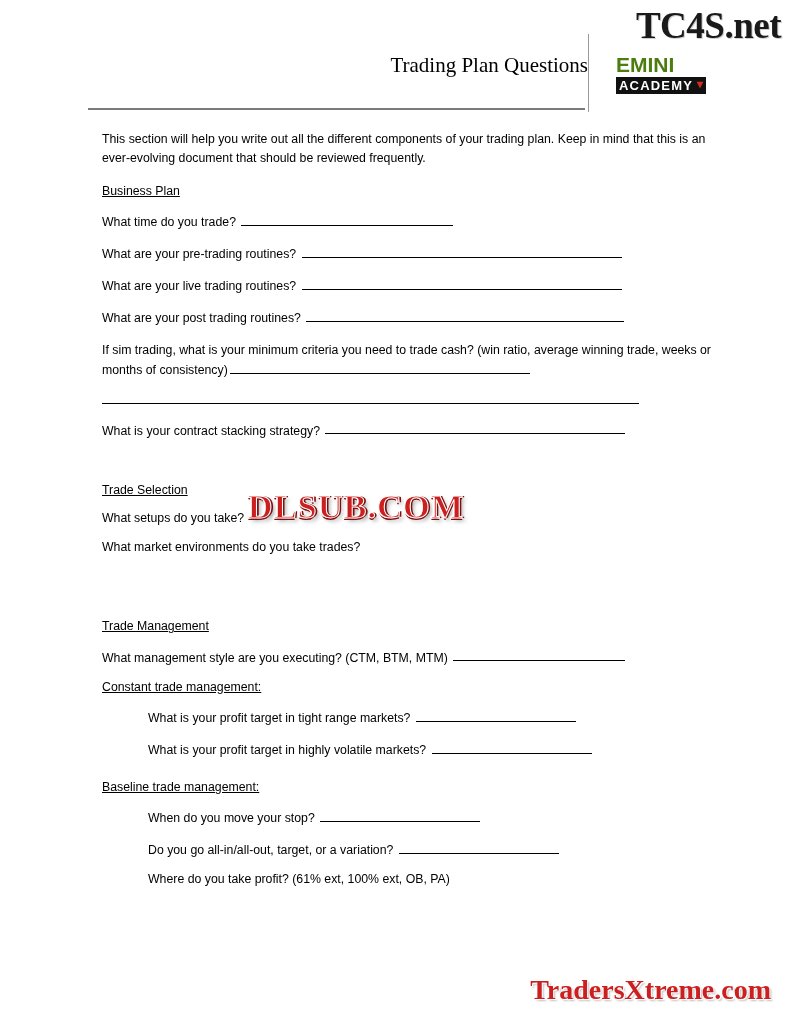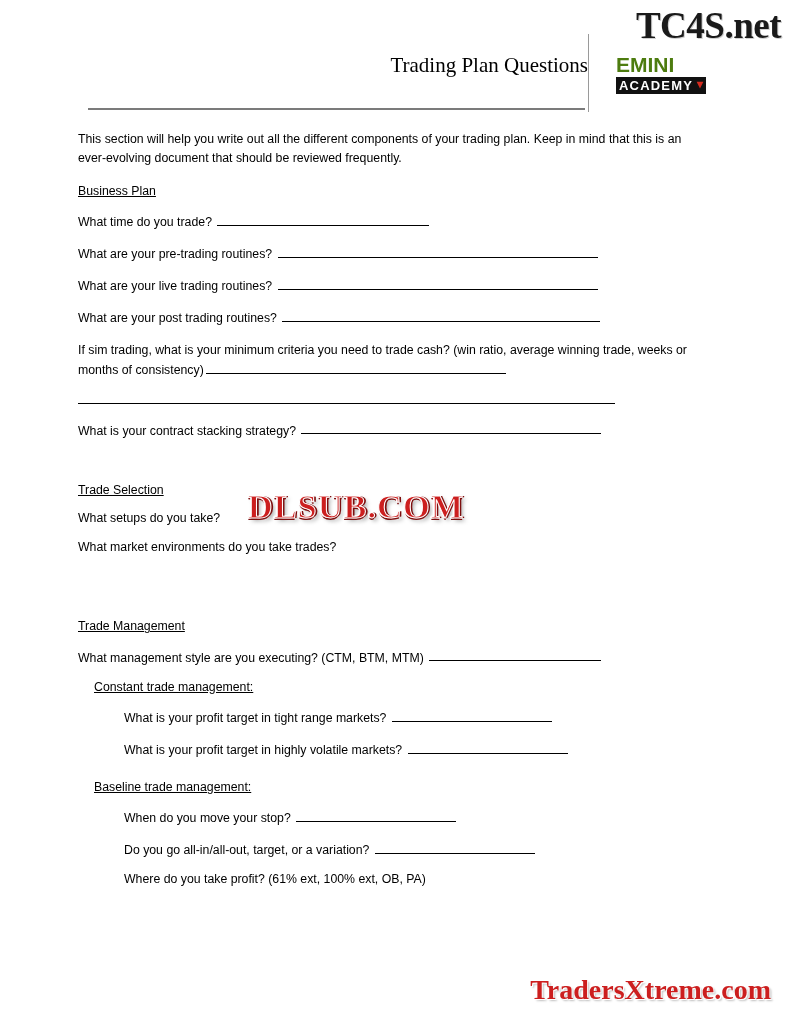--- a/index.html
+++ b/index.html
@@ -95,21 +95,21 @@
     right: 2px;
     top: 1px;
     color: #d52b1e;
     font-size: 12px;
     line-height: 1;
   }
 
   
   .body {
     position: absolute;
-    left: 78px;
+    left: 102px;
     top: 130px;
     width: 612px;
     font-size: 12.3px;
     line-height: 1.0;
   }
   .intro {
     line-height: 1.55;
     margin-bottom: 17px;
     width: 605px;
   }
@@ -133,21 +133,21 @@
   }
   .blank-line-full {
     display: block;
     border-bottom: 1px solid #000;
     width: 537px;
     height: 0;
     margin: 22px 0 18px 0;
   }
   .sub-head {
     text-decoration: underline;
-    margin: 0 0 16px 16px;
+    margin: 0 0 16px 0;
   }
   .indent {
     margin-left: 46px;
   }
   .gap-lg { height: 30px; }
   .gap-md { height: 20px; }
   .gap-sm { height: 8px; }
 
   
   .dlsub {

